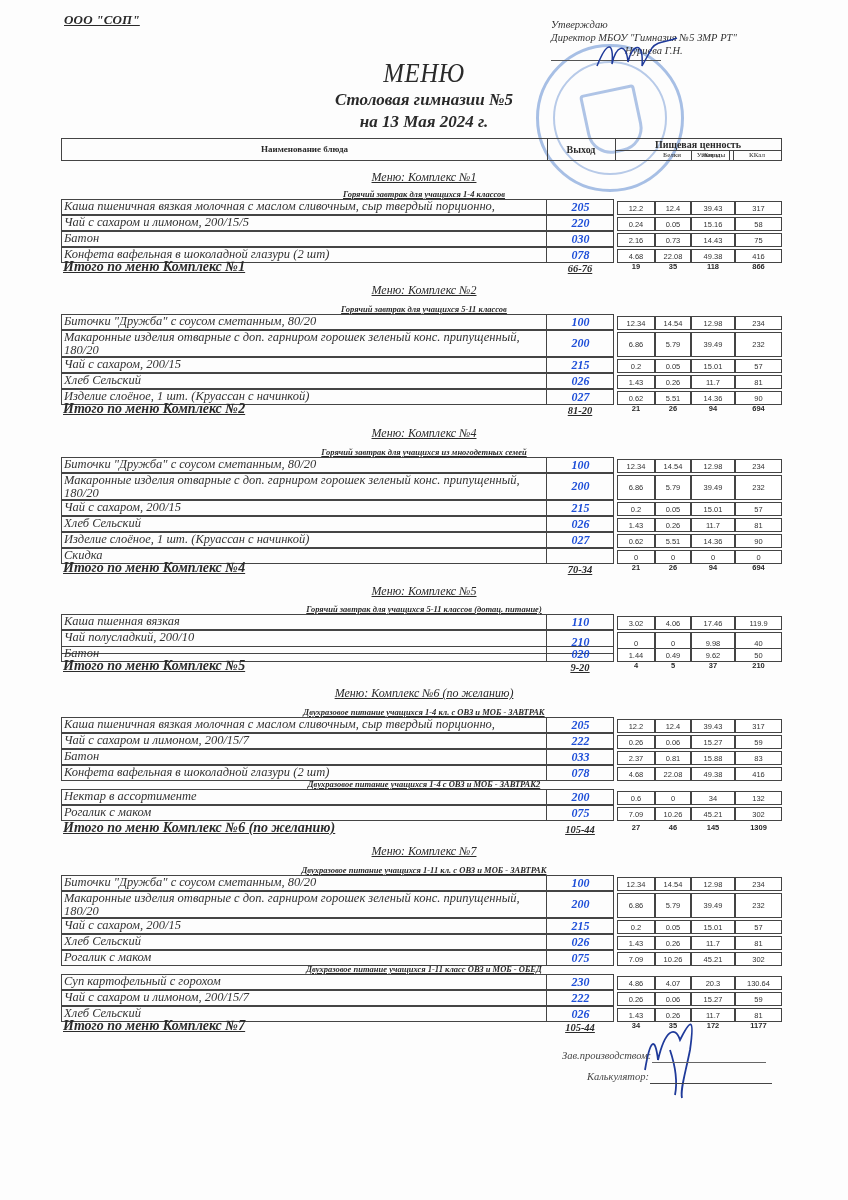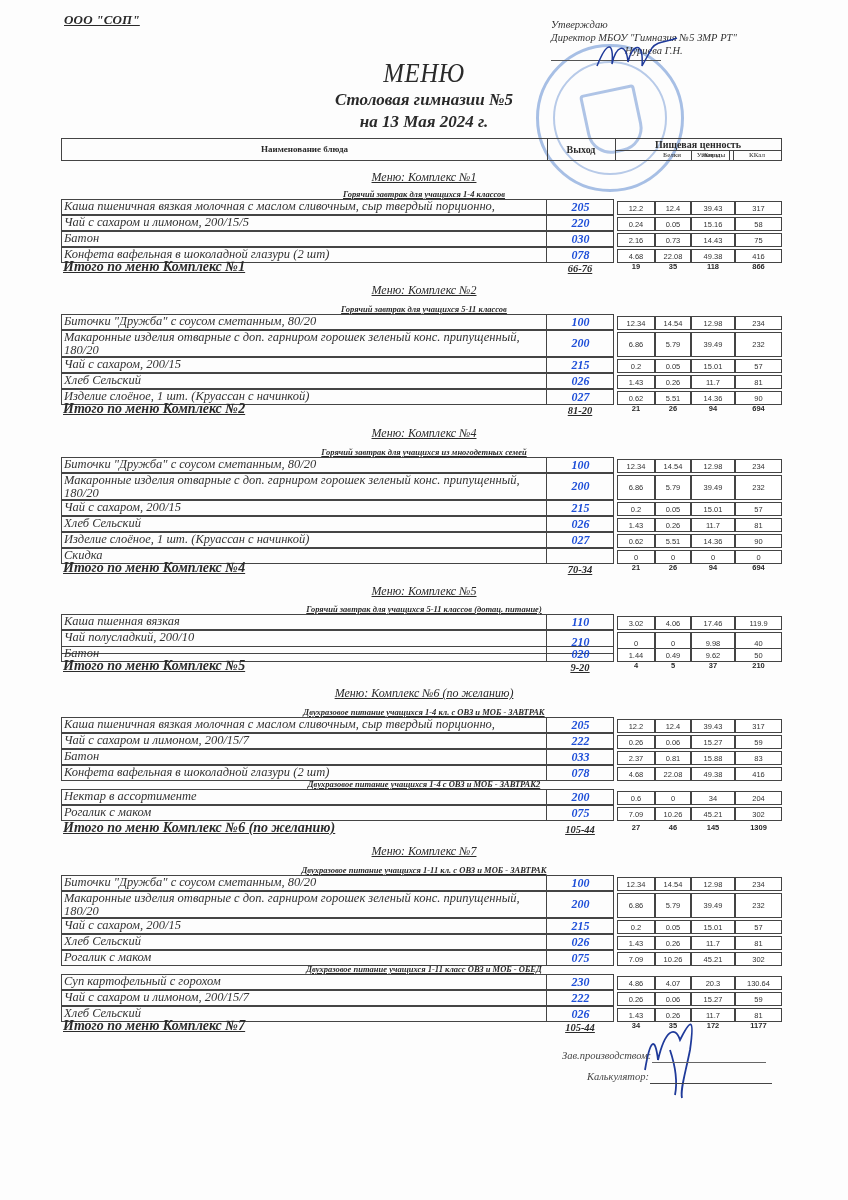--- a/index.html
+++ b/index.html
@@ -358,21 +358,21 @@
       </div>
       <div class="sub-title" style="top: 779px;">Двухразовое питание учащихся 1-4 с ОВЗ и МОБ - ЗАВТРАК2</div>
       <div class="row" style="top: 789px; width: 721px; height: 16px;">
         <div class="dname">
           <span class="txt">Нектар в ассортименте</span>
         </div>
         <div class="yield">200</div>
         <div class="cell c0">0.6</div>
         <div class="cell c1">0</div>
         <div class="cell c2">34</div>
-        <div class="cell c3">204</div>
+        <div class="cell c3">132</div>
       </div>
       <div class="row" style="top: 805px; width: 721px; height: 16px;">
         <div class="dname">
           <span class="txt">Рогалик с маком</span>
         </div>
         <div class="yield">075</div>
         <div class="cell c0">7.09</div>
         <div class="cell c1">10.26</div>
         <div class="cell c2">45.21</div>
         <div class="cell c3">302</div>

